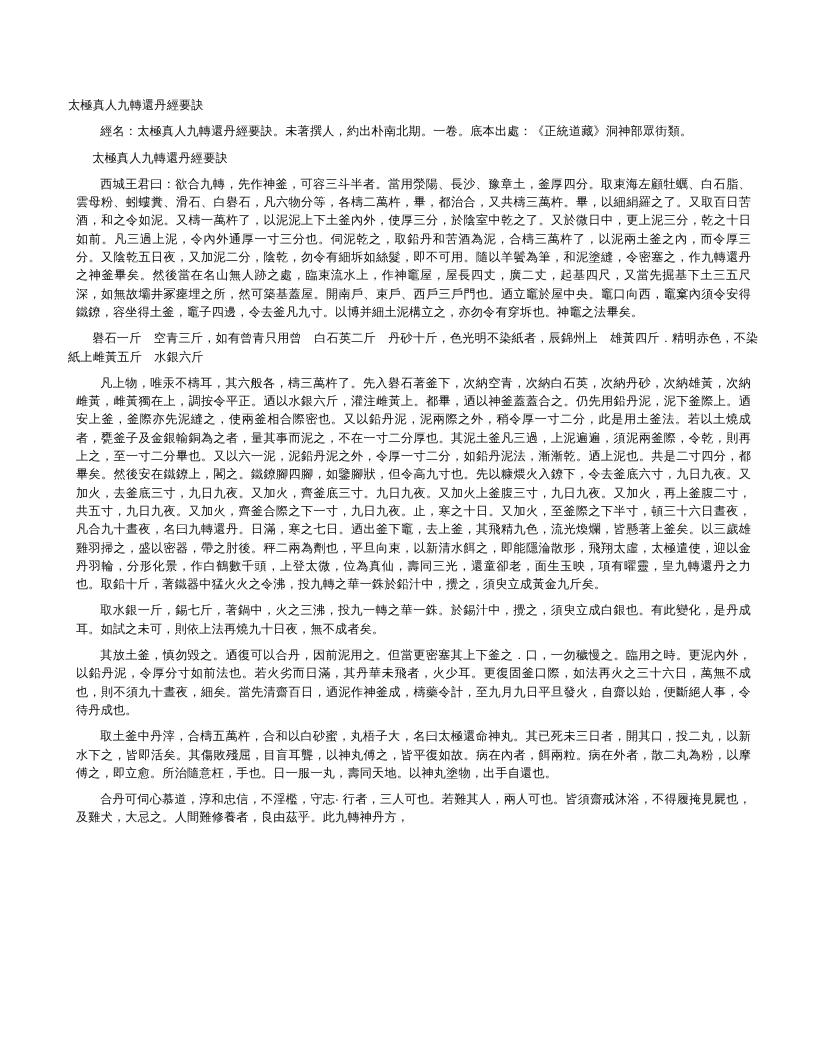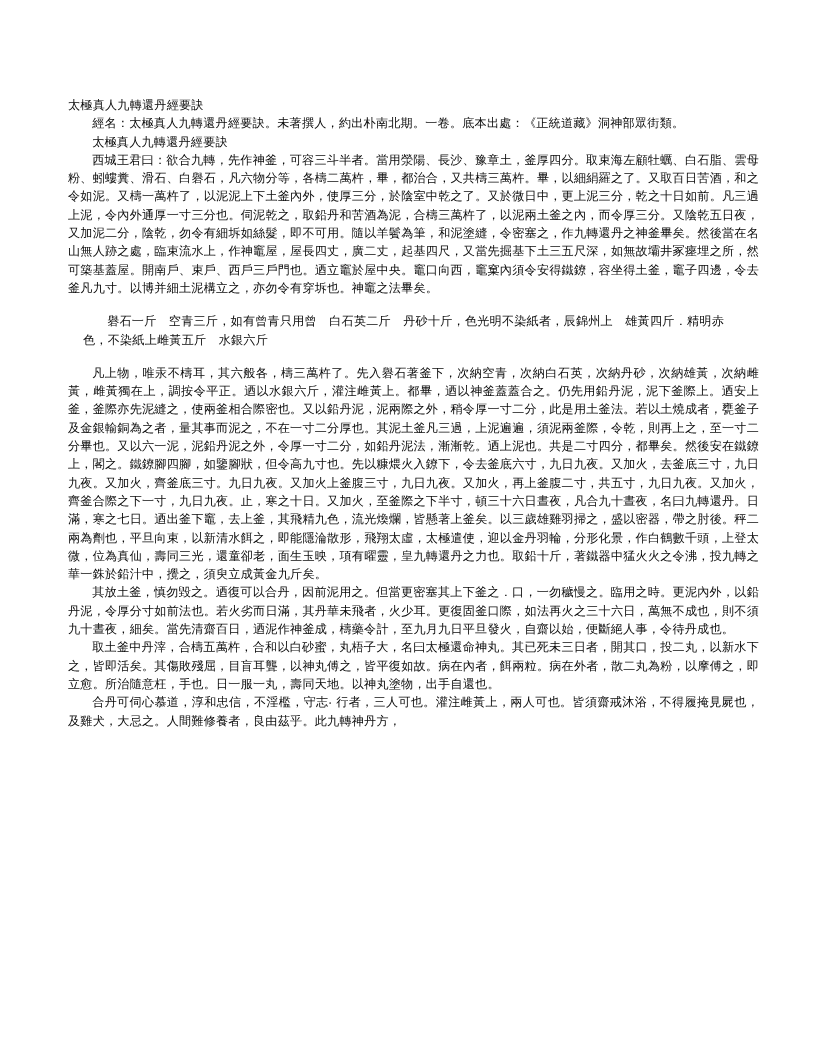--- a/index.html
+++ b/index.html
@@ -24,38 +24,38 @@
   }
   .doc-body {
     font-size: 12.1px;
     line-height: 18.3px;
     text-align: justify;
     text-justify: inter-ideograph;
     letter-spacing: 0.02em;
     color: #0a0a0a;
   }
   .para {
-    margin: 0;
+    margin: 8px;
     padding: 0;
     text-indent: 2em;
     text-align: justify;
     text-justify: inter-ideograph;
   }
   .heading-line {
     margin: 0;
     padding: 0;
     text-indent: 0;
   }
   .sub-heading {
     margin: 0;
     padding: 0;
     text-indent: 2em;
   }
   .ingredients {
-    margin: 15px;
+    margin: 0;
     padding: 0;
     text-indent: 2em;
     text-align: left;
   }
 </style>
 </head>
 <body>
 
 <div class="page">
   <div class="doc-body">
@@ -66,21 +66,22 @@
 
     <div class="sub-heading">太極真人九轉還丹經要訣</div>
 
     <div class="para">西城王君曰：欲合九轉，先作神釜，可容三斗半者。當用滎陽、長沙、豫章土，釜厚四分。取束海左顧牡蠣、白石脂、雲母粉、蚓螻糞、滑石、白礜石，凡六物分等，各檮二萬杵，畢，都治合，又共檮三萬杵。畢，以細絹羅之了。又取百日苦酒，和之令如泥。又檮一萬杵了，以泥泥上下土釜內外，使厚三分，於陰室中乾之了。又於微日中，更上泥三分，乾之十日如前。凡三過上泥，令內外通厚一寸三分也。伺泥乾之，取鉛丹和苦酒為泥，合檮三萬杵了，以泥兩土釜之內，而令厚三分。又陰乾五日夜，又加泥二分，陰乾，勿令有細坼如絲髮，即不可用。隨以羊鬢為筆，和泥塗縫，令密塞之，作九轉還丹之神釜畢矣。然後當在名山無人跡之處，臨束流水上，作神竈屋，屋長四丈，廣二丈，起基四尺，又當先掘基下土三五尺深，如無故壩井冢瘞埋之所，然可築基蓋屋。開南戶、束戶、西戶三戶門也。迺立竈於屋中央。竈口向西，竈窠內須令安得鐵鐐，容坐得土釜，竈子四邊，令去釜凡九寸。以博并細土泥構立之，亦勿令有穿坼也。神竈之法畢矣。</div>
 
 
     <div class="ingredients">礜石一斤　空青三斤，如有曾青只用曾　白石英二斤　丹砂十斤，色光明不染紙者，辰錦州上　雄黃四斤．精明赤色，不染紙上雌黃五斤　水銀六斤</div>
 
     <div class="para">凡上物，唯汞不檮耳，其六般各，檮三萬杵了。先入礜石著釜下，次納空青，次納白石英，次納丹砂，次納雄黃，次納雌黃，雌黃獨在上，調按令平正。迺以水銀六斤，灌注雌黃上。都畢，迺以神釜蓋蓋合之。仍先用鉛丹泥，泥下釜際上。迺安上釜，釜際亦先泥縫之，使兩釜相合際密也。又以鉛丹泥，泥兩際之外，稍令厚一寸二分，此是用土釜法。若以土燒成者，甕釜子及金銀輸銅為之者，量其事而泥之，不在一寸二分厚也。其泥土釜凡三過，上泥遍遍，須泥兩釜際，令乾，則再上之，至一寸二分畢也。又以六一泥，泥鉛丹泥之外，令厚一寸二分，如鉛丹泥法，漸漸乾。迺上泥也。共是二寸四分，都畢矣。然後安在鐵鐐上，閣之。鐵鐐腳四腳，如鑒腳狀，但令高九寸也。先以糠煨火入鐐下，令去釜底六寸，九日九夜。又加火，去釜底三寸，九日九夜。又加火，齊釜底三寸。九日九夜。又加火上釜腹三寸，九日九夜。又加火，再上釜腹二寸，共五寸，九日九夜。又加火，齊釜合際之下一寸，九日九夜。止，寒之十日。又加火，至釜際之下半寸，頓三十六日晝夜，凡合九十晝夜，名曰九轉還丹。日滿，寒之七日。迺出釜下竈，去上釜，其飛精九色，流光煥爛，皆懸著上釜矣。以三歲雄雞羽掃之，盛以密器，帶之肘後。秤二兩為劑也，平旦向束，以新清水餌之，即能隱淪散形，飛翔太虛，太極遣使，迎以金丹羽輪，分形化景，作白鶴數千頭，上登太微，位為真仙，壽同三光，還童卻老，面生玉映，項有曜靈，皇九轉還丹之力也。取鉛十斤，著鐵器中猛火火之令沸，投九轉之華一銖於鉛汁中，攪之，須臾立成黃金九斤矣。</div>
 
+    <div class="para">取水銀一斤，錫七斤，著鍋中，火之三沸，投九一轉之華一銖。於錫汁中，攪之，須臾立成白銀也。有此變化，是丹成耳。如試之未可，則依上法再燒九十日夜，無不成者矣。</div>
 
     <div class="para">其放土釜，慎勿毀之。迺復可以合丹，因前泥用之。但當更密塞其上下釜之．口，一勿穢慢之。臨用之時。更泥內外，以鉛丹泥，令厚分寸如前法也。若火劣而日滿，其丹華未飛者，火少耳。更復固釜口際，如法再火之三十六日，萬無不成也，則不須九十晝夜，細矣。當先清齋百日，迺泥作神釜成，檮藥令計，至九月九日平旦發火，自齋以始，便斷絕人事，令待丹成也。</div>
 
     <div class="para">取土釜中丹滓，合檮五萬杵，合和以白砂蜜，丸梧子大，名曰太極還命神丸。其已死未三日者，開其口，投二丸，以新水下之，皆即活矣。其傷敗殘屈，目盲耳聾，以神丸傅之，皆平復如故。病在內者，餌兩粒。病在外者，散二丸為粉，以摩傅之，即立愈。所治隨意枉，手也。日一服一丸，壽同天地。以神丸塗物，出手自還也。</div>
 
-    <div class="para">合丹可伺心慕道，淳和忠信，不淫檻，守志‧ 行者，三人可也。灌注雌黃上，兩人可也。皆須齋戒沐浴，不得履掩見屍也，及雞犬，大忌之。人間難修養者，良由茲乎。此九轉神丹方，</div>
+    <div class="para">合丹可伺心慕道，淳和忠信，不淫檻，守志‧ 行者，三人可也。若難其人，兩人可也。皆須齋戒沐浴，不得履掩見屍也，及雞犬，大忌之。人間難修養者，良由茲乎。此九轉神丹方，</div>
 
   </div>
 </div>
 
 </body></html>

